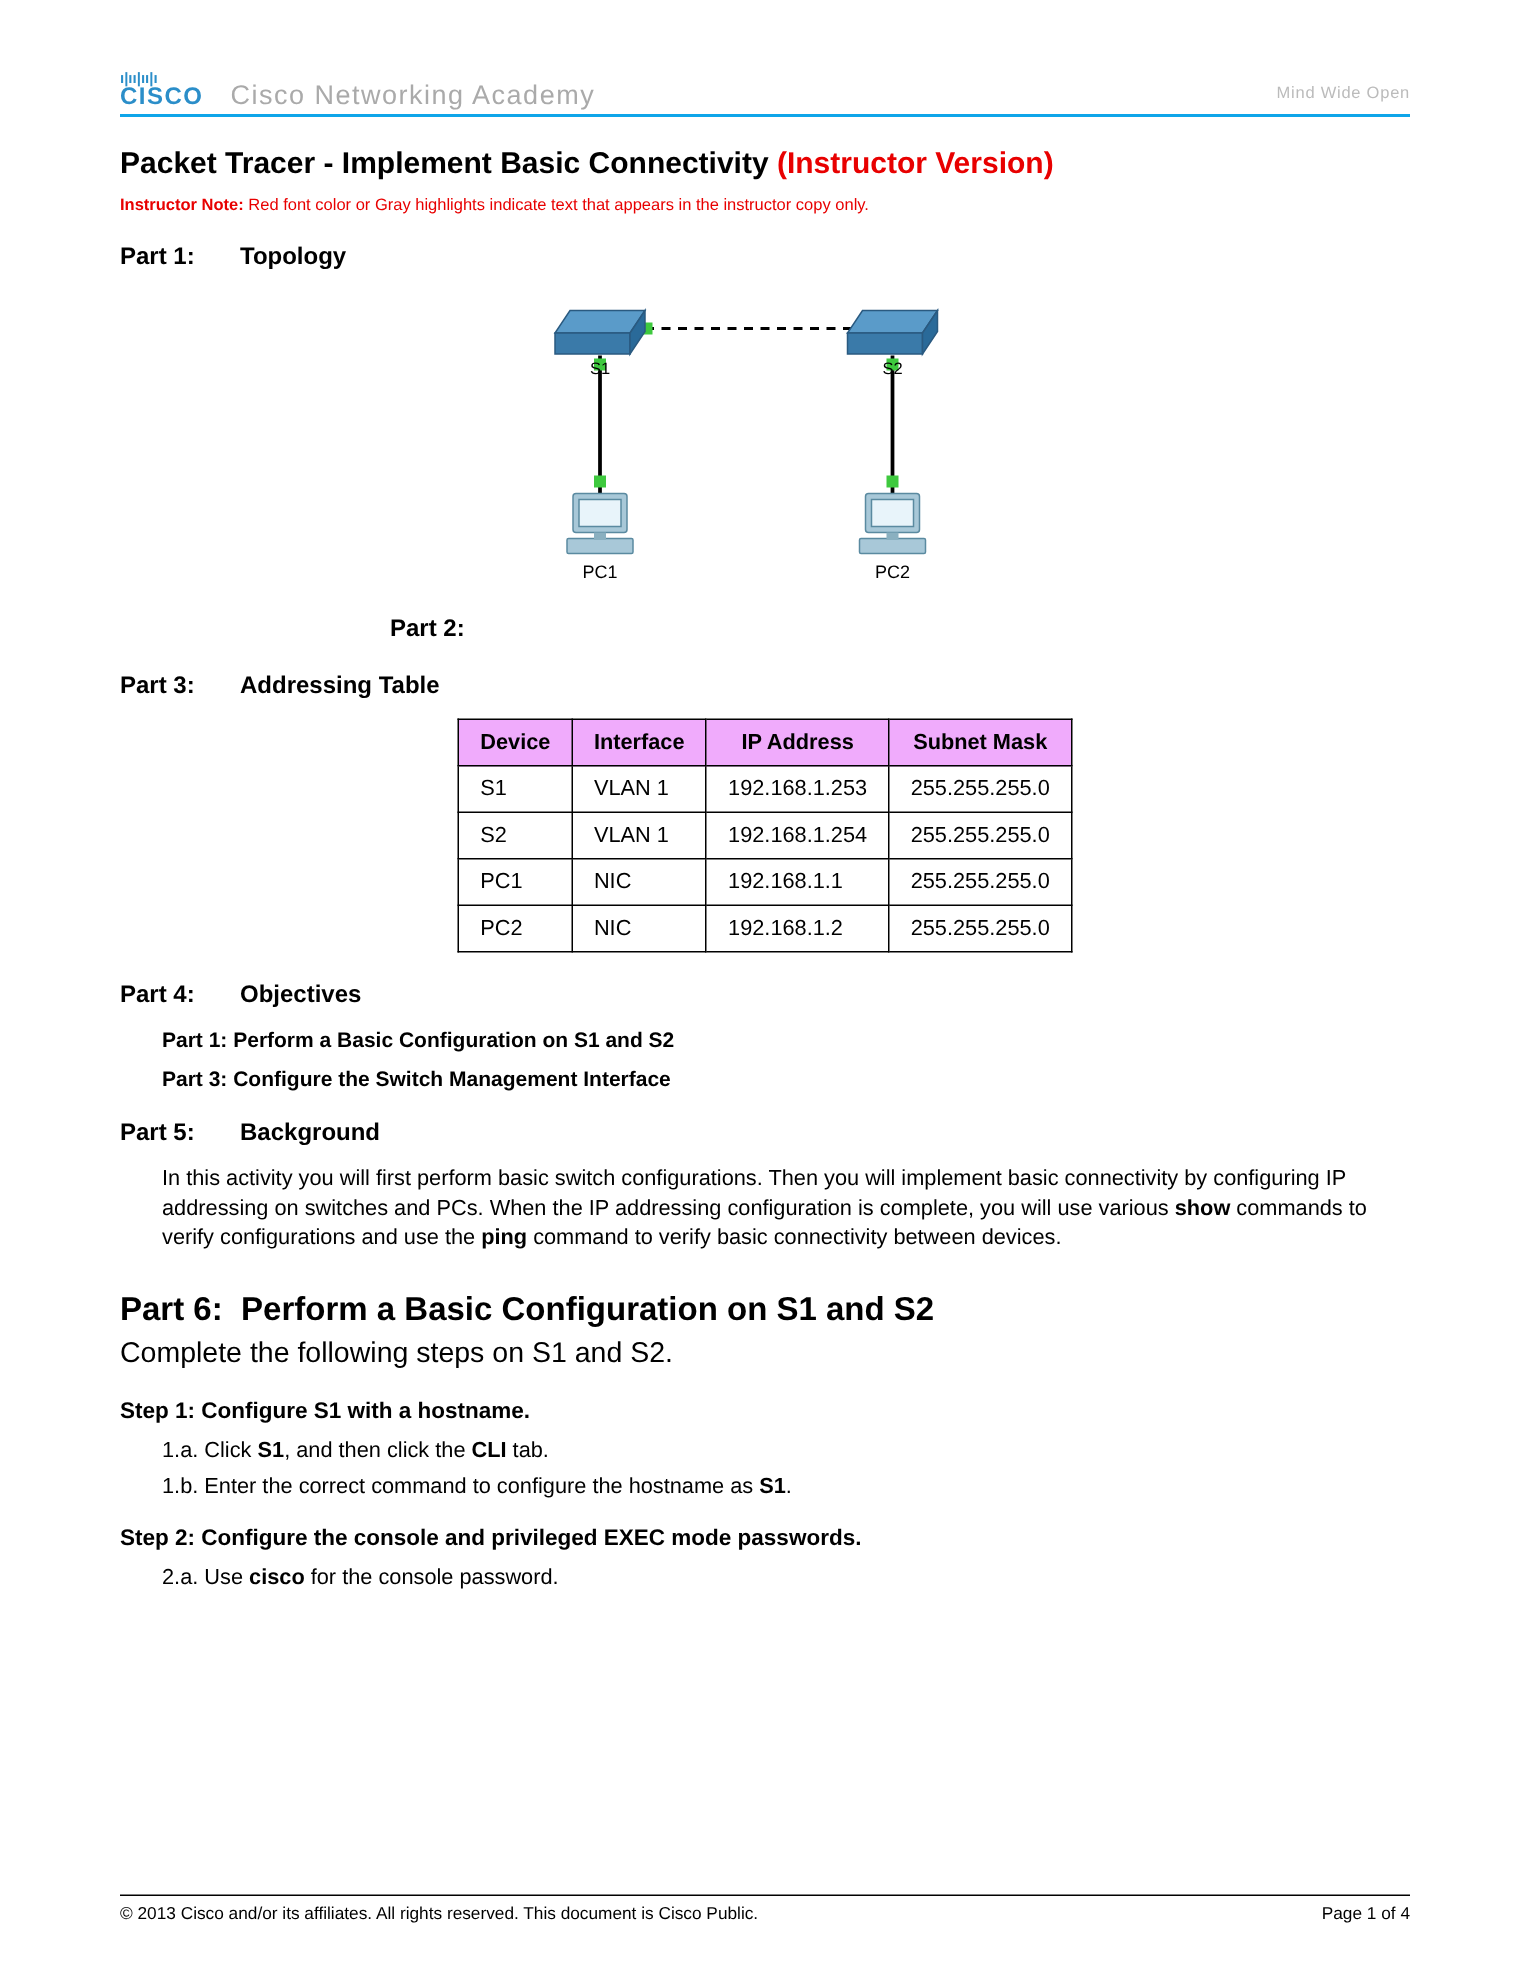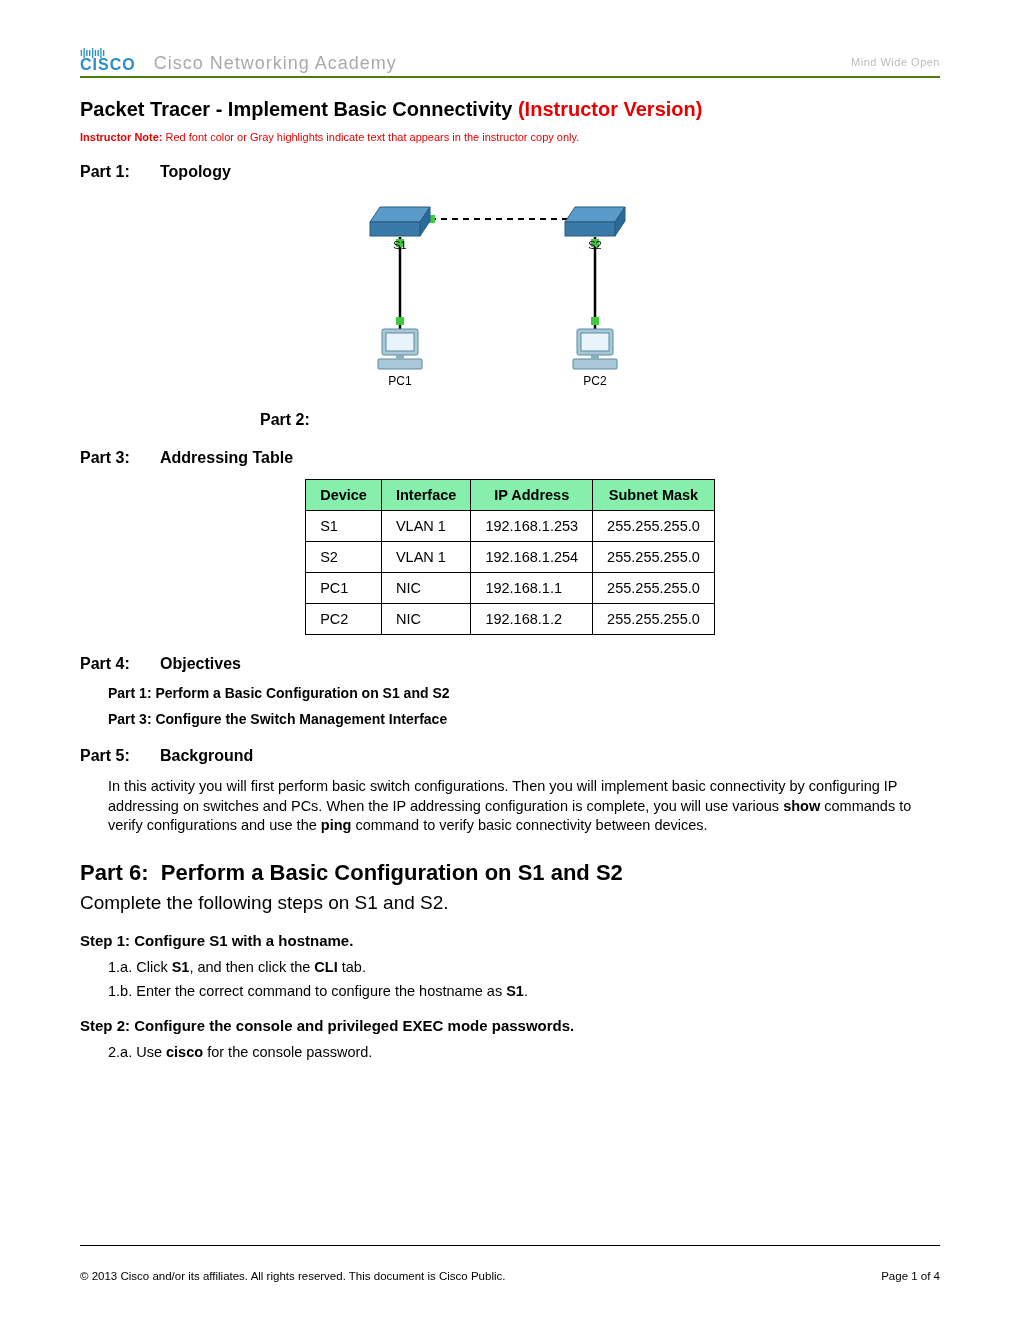--- a/index.html
+++ b/index.html
@@ -9,21 +9,21 @@
     width: 1020px;
     height: 1320px;
     position: relative;
     padding: 50px 80px 40px 80px;
     color: #000;
   }
   .header-bar {
     display: flex;
     align-items: center;
     justify-content: space-between;
-    border-bottom: 2px solid #4d7c0f;
+    border-bottom: 2px solid #0ea5e9;
     padding-bottom: 2px;
     margin-bottom: 20px;
   }
   .cisco-logo {
     color: #2b8ec9;
     font-weight: bold;
     font-size: 16px;
     letter-spacing: 1px;
     margin-right: 18px;
     font-family: Arial, sans-serif;
@@ -88,21 +88,21 @@
   table.addr {
     border-collapse: collapse;
     font-size: 14.5px;
   }
   table.addr th, table.addr td {
     border: 1px solid #000;
     padding: 7px 14px;
     text-align: left;
   }
   table.addr th {
-    background: #86efac;
+    background: #f0abfc;
     font-weight: bold;
     text-align: center;
   }
   .objectives-list {
     margin-left: 28px;
     font-size: 14px;
   }
   .objectives-list div {
     font-weight: bold;
     margin: 10px 0;
@@ -135,21 +135,21 @@
     font-size: 14.5px;
   }
   .step-items div { margin: 8px 0; }
   .step-items b { font-weight: bold; }
   .footer {
     position: absolute;
     bottom: 38px;
     left: 80px;
     right: 80px;
     border-top: 1px solid #000;
-    padding-top: 24px;
+    padding-top: 6px;
     display: flex;
     justify-content: space-between;
     font-size: 11.5px;
   }
 </style>
 </head>
 <body>
 
 <div class="header-bar">
   <div style="display:flex;align-items:flex-end;">

